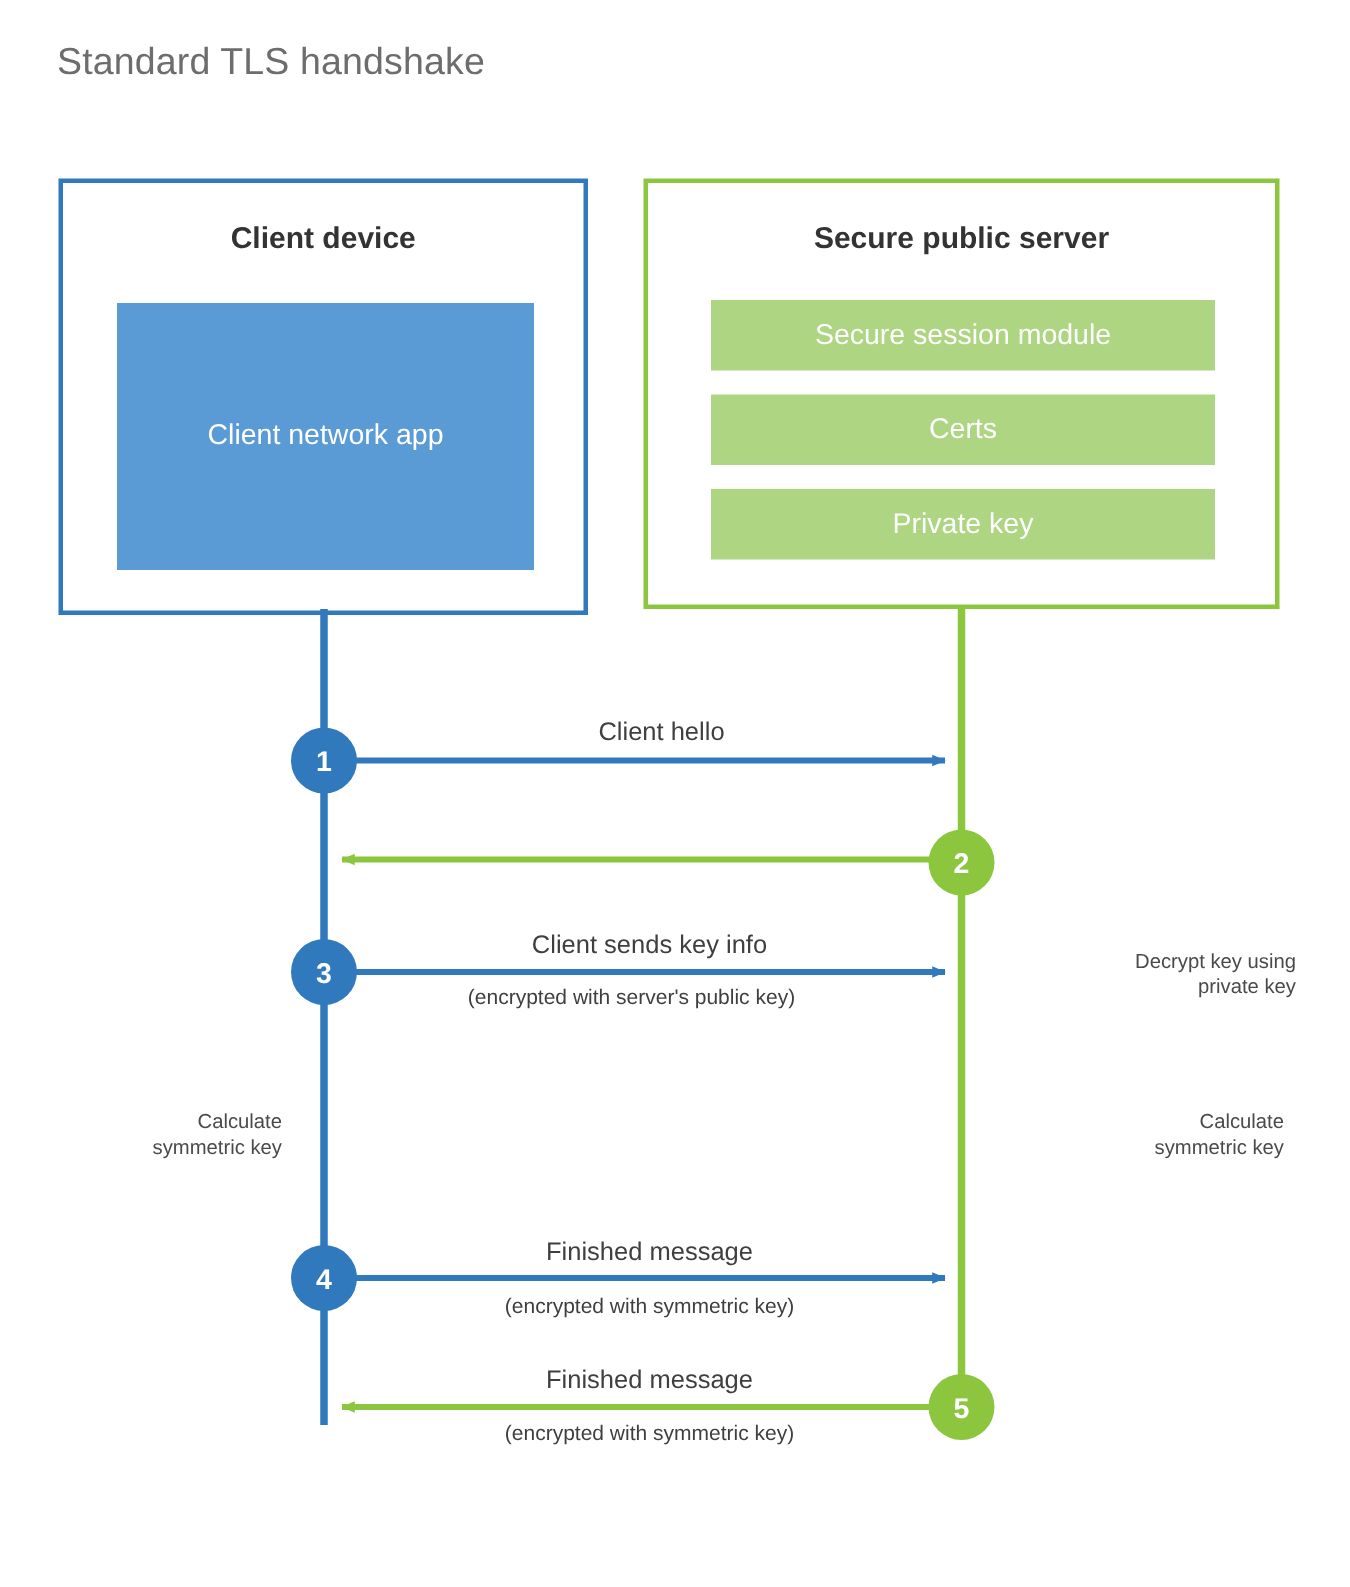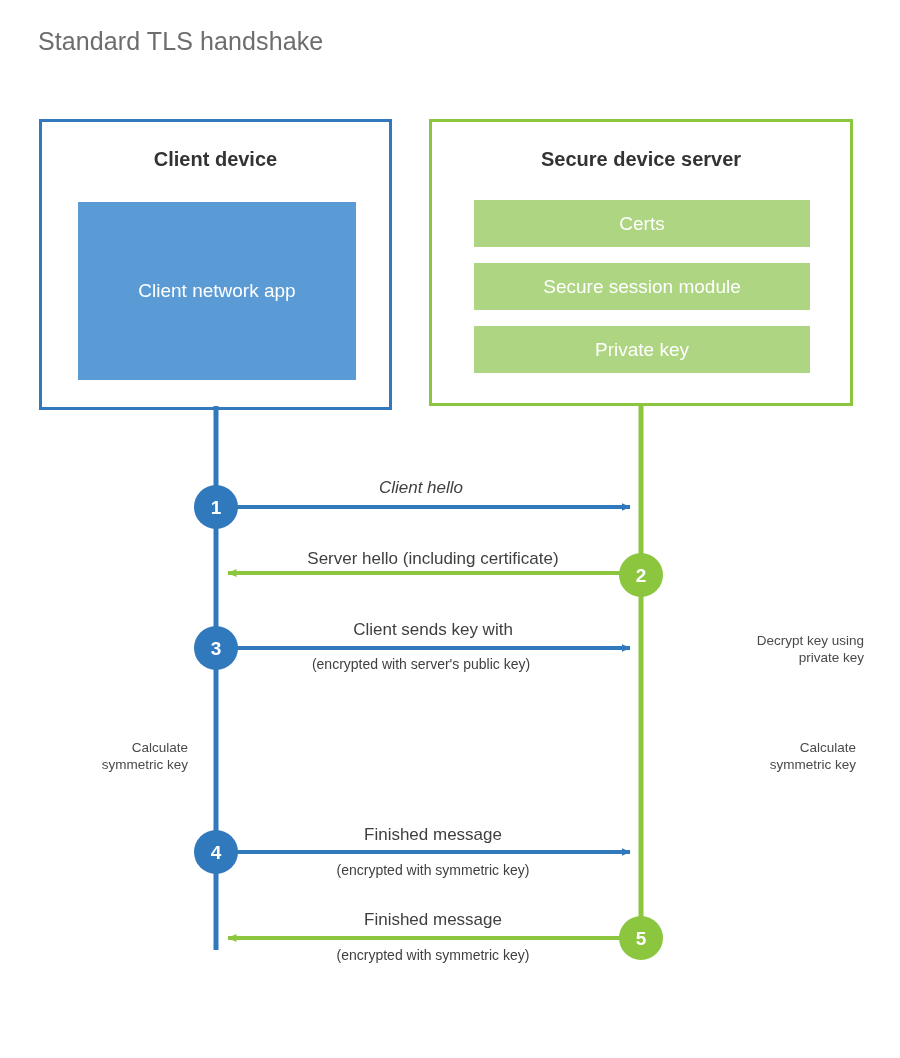--- a/index.html
+++ b/index.html
@@ -153,24 +153,24 @@
 <div id="diagram-root">
 
   <div class="page-title">Standard TLS handshake</div>
 
   <div class="entity-box client">
     <div class="entity-title">Client device</div>
     <div class="client-app">Client network app</div>
   </div>
 
   <div class="entity-box server">
-    <div class="entity-title">Secure device server</div>
+    <div class="entity-title">Secure public server</div>
     <div class="server-bars">
+      <div class="server-bar">Secure session module</div>
       <div class="server-bar">Certs</div>
-      <div class="server-bar">Secure session module</div>
       <div class="server-bar">Private key</div>
     </div>
   </div>
 
   <svg id="flow-svg" viewBox="0 0 900 1058" xmlns="http://www.w3.org/2000/svg">
     <defs>
       <marker id="arrow-blue" markerWidth="9" markerHeight="9" refX="8.5" refY="4.5" orient="auto" markerUnits="userSpaceOnUse">
         <path d="M0,0.6 L9,4.5 L0,8.4 Z" fill="#3179bd"></path>
       </marker>
       <marker id="arrow-green" markerWidth="9" markerHeight="9" refX="8.5" refY="4.5" orient="auto" markerUnits="userSpaceOnUse">
@@ -207,25 +207,24 @@
     <g>
       <circle cx="216" cy="852" r="22" fill="#3179bd"></circle>
       <text class="step-num" x="216" y="859" text-anchor="middle">4</text>
     </g>
     <g>
       <circle cx="641" cy="938" r="22" fill="#8cc63f"></circle>
       <text class="step-num" x="641" y="945" text-anchor="middle">5</text>
     </g>
   </svg>
 
-  <div class="msg-label msg-main" style="left:216px; width:410px; top:478px;font-style:italic;">Client hello</div>
-
-  <div class="msg-label msg-main" style="left:228px; width:410px; top:549px;">Server hello (including certificate)</div>
-
-  <div class="msg-label msg-main" style="left:228px; width:410px; top:620px;">Client sends key with</div>
+  <div class="msg-label msg-main" style="left:236px; width:410px; top:478px;">Client hello</div>
+
+
+  <div class="msg-label msg-main" style="left:228px; width:410px; top:620px;">Client sends key info</div>
   <div class="msg-label msg-sub" style="left:216px; width:410px; top:656px;">(encrypted with server's public key)</div>
 
   <div class="msg-label msg-main" style="left:228px; width:410px; top:825px;">Finished message</div>
   <div class="msg-label msg-sub" style="left:228px; width:410px; top:862px;">(encrypted with symmetric key)</div>
 
   <div class="msg-label msg-main" style="left:228px; width:410px; top:910px;">Finished message</div>
   <div class="msg-label msg-sub" style="left:228px; width:410px; top:947px;">(encrypted with symmetric key)</div>
 
   <div class="side-note right-note" style="left:674px; top:632px; width:190px;">Decrypt key using
 private key</div>

